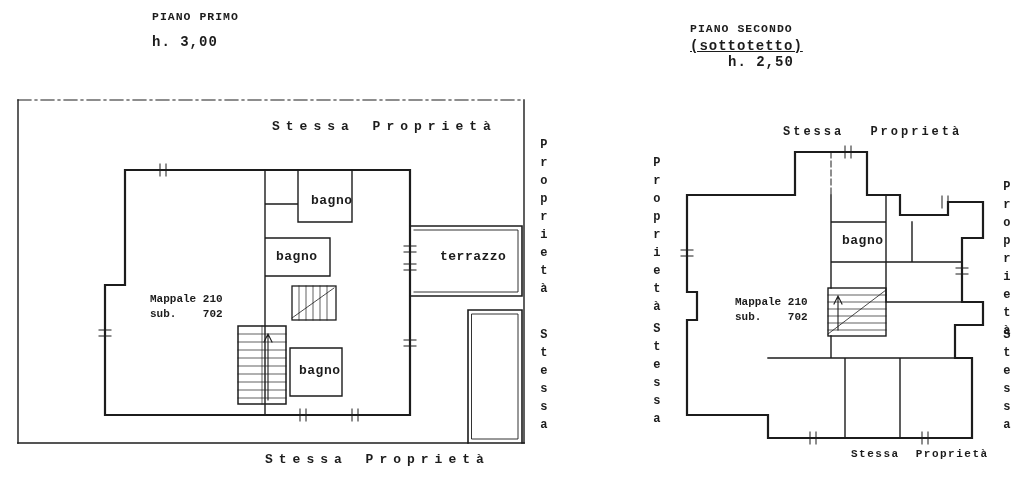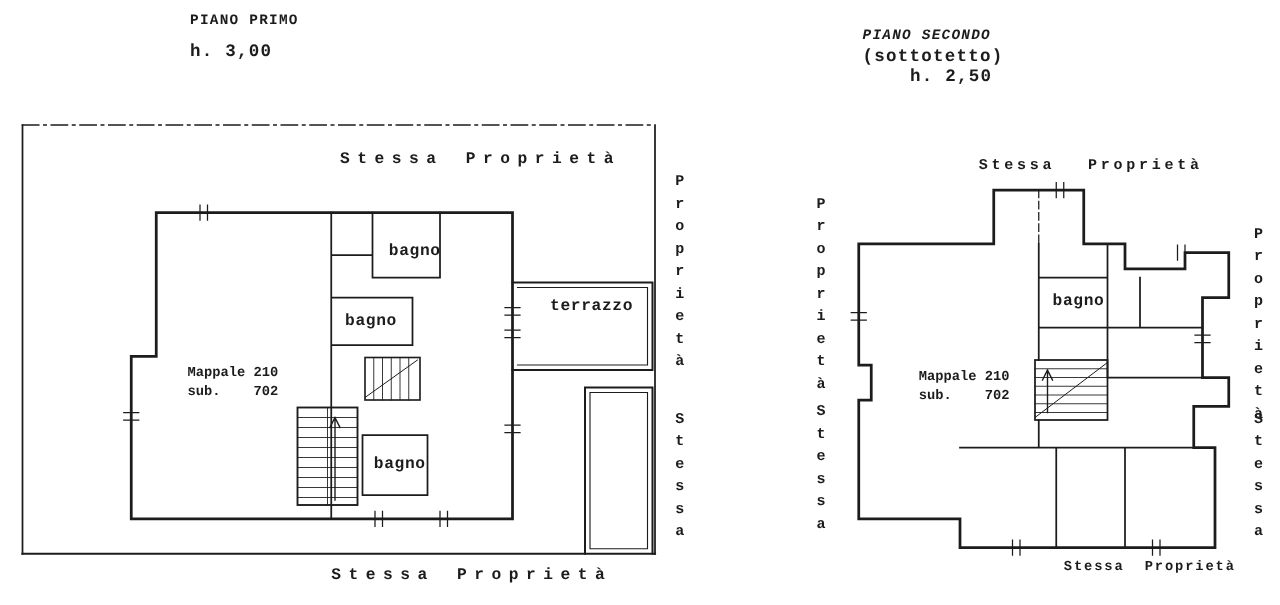--- a/index.html
+++ b/index.html
@@ -122,25 +122,25 @@
   <div class="lbl spread" style="left:265px; top:453px;">Stessa Proprietà</div>
 
   <div class="lbl vtext" style="left:536px; top:138px;">Proprietà</div>
   <div class="lbl vtext" style="left:536px; top:328px;">Stessa</div>
 
   <div class="lbl parcel" style="left:150px; top:261px;">Mappale 210</div>
   <div class="lbl parcel" style="left:150px; top:276px;">sub.    702</div>
 
   <div class="lbl room" style="left:311px; top:194px;">bagno</div>
   <div class="lbl room" style="left:276px; top:250px;">bagno</div>
-  <div class="lbl room" style="left:440px; top:238px;">terrazzo</div>
+  <div class="lbl room" style="left:440px; top:250px;">terrazzo</div>
   <div class="lbl room" style="left:299px; top:364px;">bagno</div>
 
-  <div class="lbl title" style="left:690px; top:22px;font-style:italic;">PIANO SECONDO</div>
-  <div class="lbl htxt" style="left:690px; top:38px;">(sottotetto)</div>
+  <div class="lbl title" style="left:690px; top:22px;">PIANO SECONDO</div>
+  <div class="lbl htxt" style="left:690px; top:38px;text-decoration:underline;">(sottotetto)</div>
   <div class="lbl htxt" style="left:690px; top:54px;padding-left:38px;">h. 2,50</div>
 
   <div class="lbl spread-sm" style="left:783px; top:126px;">Stessa Proprietà</div>
   <div class="lbl spread-xs" style="left:851px; top:448px;">Stessa Proprietà</div>
 
   <div class="lbl vtext" style="left:649px;  top:156px;">Proprietà</div>
   <div class="lbl vtext" style="left:649px;  top:322px;">Stessa</div>
   <div class="lbl vtext" style="left:999px;  top:180px;">Proprietà</div>
   <div class="lbl vtext" style="left:999px;  top:328px;">Stessa</div>
 

